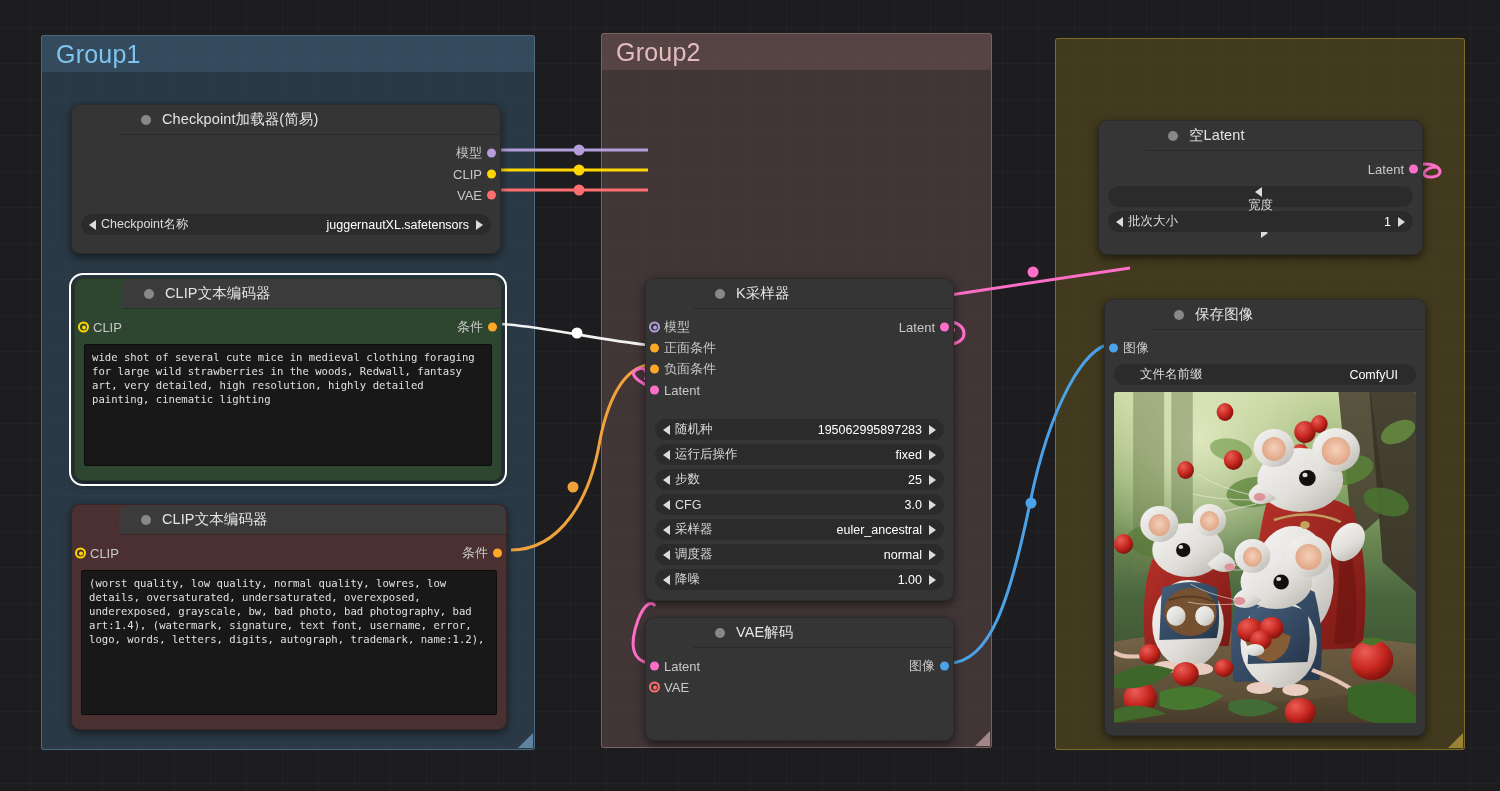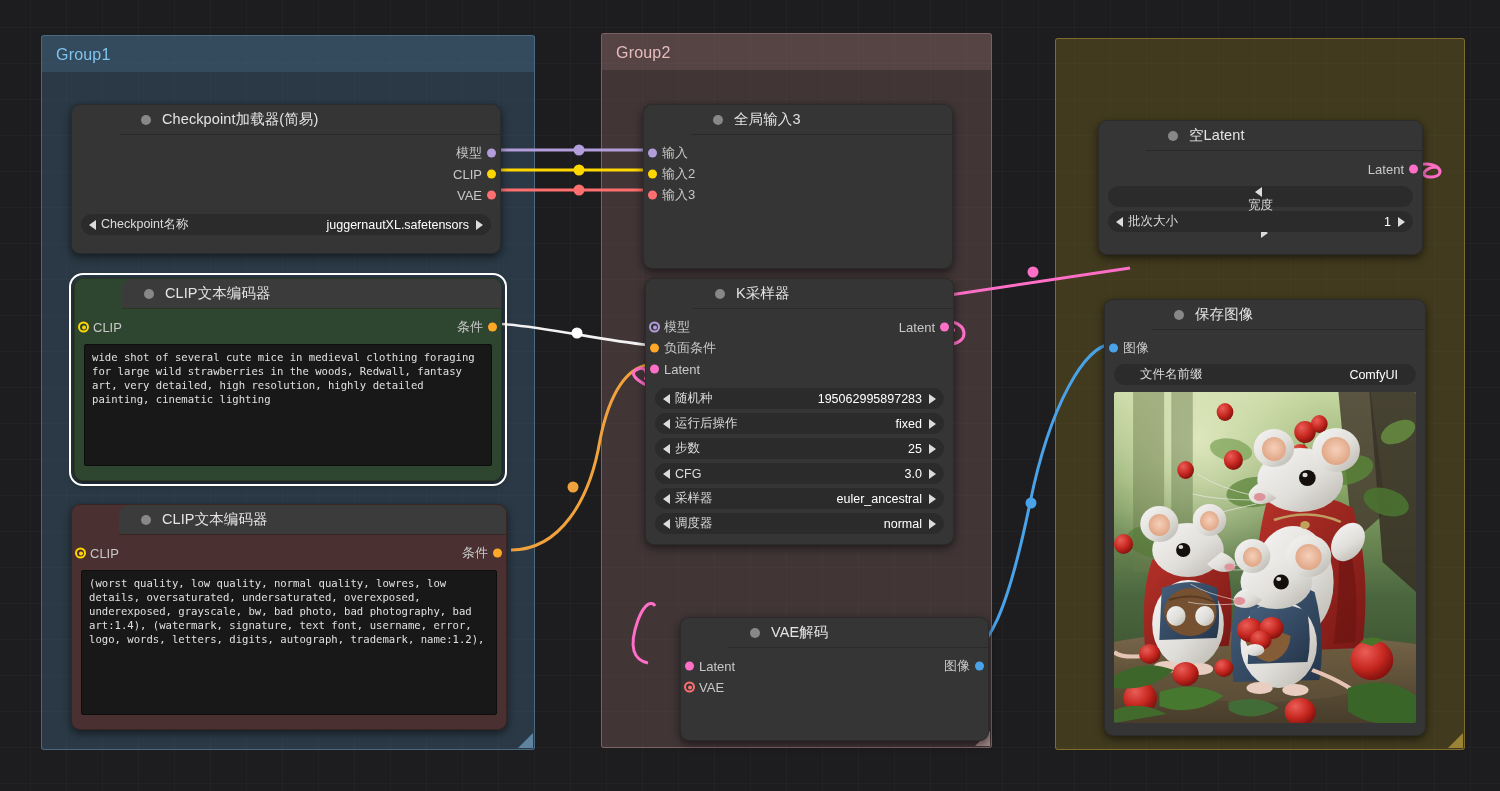--- a/index.html
+++ b/index.html
@@ -20,21 +20,21 @@
     background-position: -6px -9px;
   }
 
   
   .group {
     position: absolute;
     border-radius: 3px;
     overflow: hidden;
   }
   .group-title {
-    font-size: 16px;
+    font-size: 25px;
     font-weight: 400;
     letter-spacing: 0.2px;
     padding: 3px 0 0 14px;
     line-height: 31px;
     height: 36px;
     white-space: nowrap;
   }
   .group-body { position: absolute; left:0; right:0; top:36px; bottom:0; }
   .resize-handle {
     position: absolute; right: 1px; bottom: 1px;
@@ -268,63 +268,47 @@
       <div class="slot-row" style="padding-left:18px;">
         <span class="dot in ring" style="color:#ffd600; left:3px;"></span>
         <span class="slot-label">CLIP</span>
         <span class="slot-label" style="margin-left:auto; padding-right:18px;">条件</span>
         <span class="dot out" style="background:#ffa726"></span>
       </div>
       <div class="textarea" style="height:145px;">(worst quality, low quality, normal quality, lowres, low details, oversaturated, undersaturated, overexposed, underexposed, grayscale, bw, bad photo, bad photography, bad art:1.4), (watermark, signature, text font, username, error, logo, words, letters, digits, autograph, trademark, name:1.2),</div>
     </div>
   </div>
 
-  <div class="node" style="left:643px; top:104px; width:310px;">
-    <div class="node-header">
-      <span class="collapse-dot"></span>
-      <span class="node-title">全局输入3</span>
-    </div>
-    <div class="node-body" style="padding-bottom:62px;">
-      <div class="slot-row slot-in">
-        <span class="dot in" style="background:#b39ddb"></span>
-        <span class="slot-label">输入</span>
-      </div>
-      <div class="slot-row slot-in">
-        <span class="dot in" style="background:#ffd600"></span>
-        <span class="slot-label">输入2</span>
-      </div>
-      <div class="slot-row slot-in">
-        <span class="dot in" style="background:#ff6f6f"></span>
-        <span class="slot-label">输入3</span>
-      </div>
-    </div>
-  </div>
 
   <div class="node" style="left:645px; top:278px; width:309px;">
     <div class="node-header">
       <span class="collapse-dot"></span>
       <span class="node-title">K采样器</span>
     </div>
     <div class="node-body">
       <div class="slot-row" style="padding-left:18px;">
         <span class="dot in ring" style="color:#b39ddb; left:3px;"></span>
         <span class="slot-label">模型</span>
         <span class="slot-label" style="margin-left:auto; padding-right:18px;">Latent</span>
         <span class="dot out" style="background:#ff6ec7"></span>
       </div>
       <div class="slot-row slot-in">
         <span class="dot in" style="background:#ffa726"></span>
+        <span class="slot-label">正面条件</span>
+      </div>
+      <div class="slot-row slot-in">
+        <span class="dot in" style="background:#ffa726"></span>
         <span class="slot-label">负面条件</span>
       </div>
       <div class="slot-row slot-in">
         <span class="dot in" style="background:#ff6ec7"></span>
         <span class="slot-label">Latent</span>
       </div>
 
-      <div class="widget" style="margin-top:9px;">
+      <div class="widget" style="margin-top:19px;">
         <span class="arrow left"></span>
         <span class="wl">随机种</span>
         <span class="wv">195062995897283</span>
         <span class="arrow right"></span>
       </div>
       <div class="widget">
         <span class="arrow left"></span>
         <span class="wl">运行后操作</span>
         <span class="wv">fixed</span>
         <span class="arrow right"></span>
@@ -346,24 +330,30 @@
         <span class="wl">采样器</span>
         <span class="wv">euler_ancestral</span>
         <span class="arrow right"></span>
       </div>
       <div class="widget">
         <span class="arrow left"></span>
         <span class="wl">调度器</span>
         <span class="wv">normal</span>
         <span class="arrow right"></span>
       </div>
-    </div>
-  </div>
-
-  <div class="node" style="left:680px; top:617px; width:309px;">
+      <div class="widget">
+        <span class="arrow left"></span>
+        <span class="wl">降噪</span>
+        <span class="wv">1.00</span>
+        <span class="arrow right"></span>
+      </div>
+    </div>
+  </div>
+
+  <div class="node" style="left:645px; top:617px; width:309px;">
     <div class="node-header">
       <span class="collapse-dot"></span>
       <span class="node-title">VAE解码</span>
     </div>
     <div class="node-body" style="padding-bottom:42px;">
       <div class="slot-row" style="padding-left:18px;">
         <span class="dot in" style="background:#ff6ec7"></span>
         <span class="slot-label">Latent</span>
         <span class="slot-label" style="margin-left:auto; padding-right:18px;">图像</span>
         <span class="dot out" style="background:#4aa3e8"></span>

